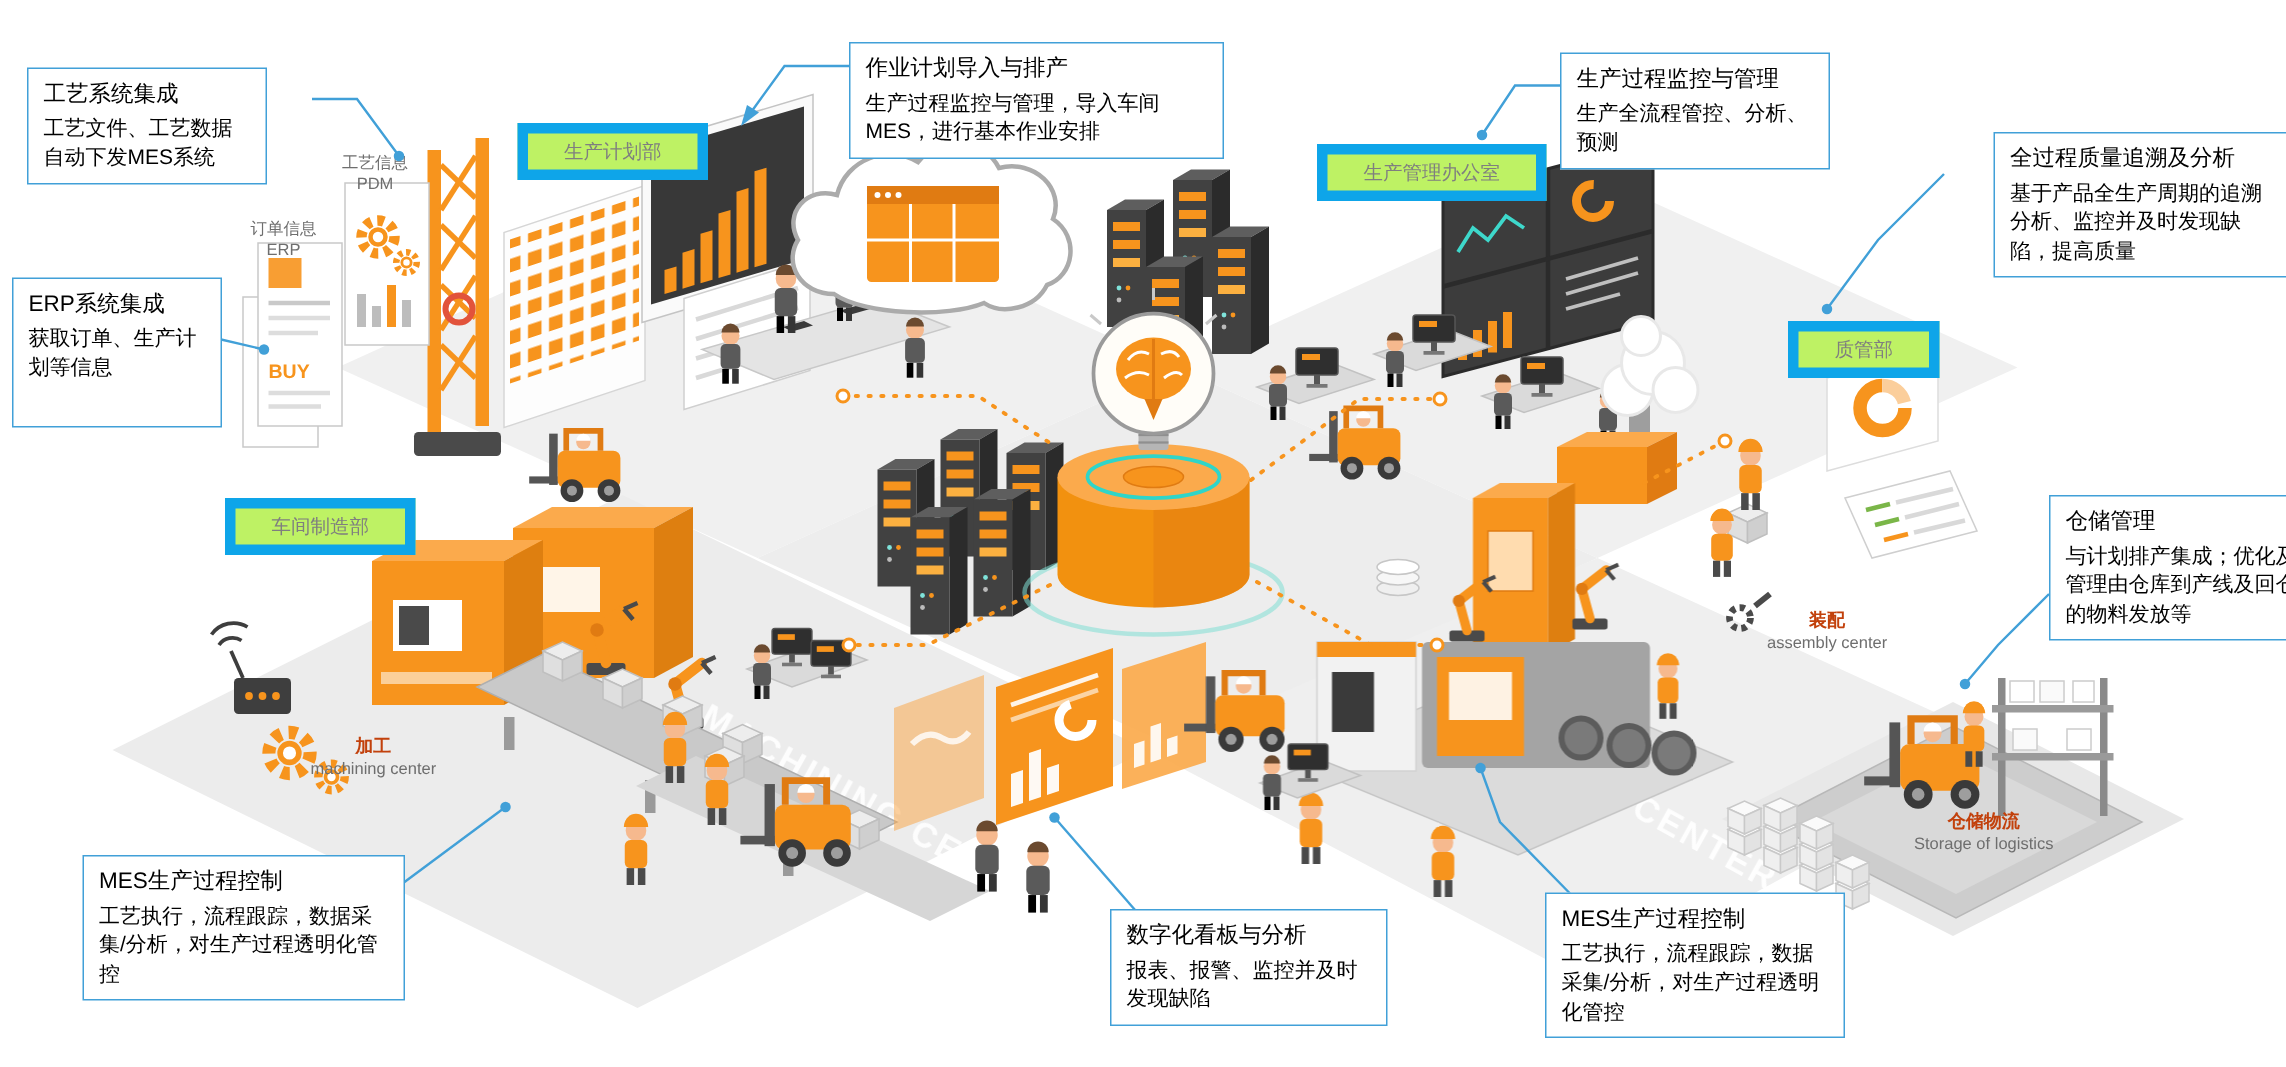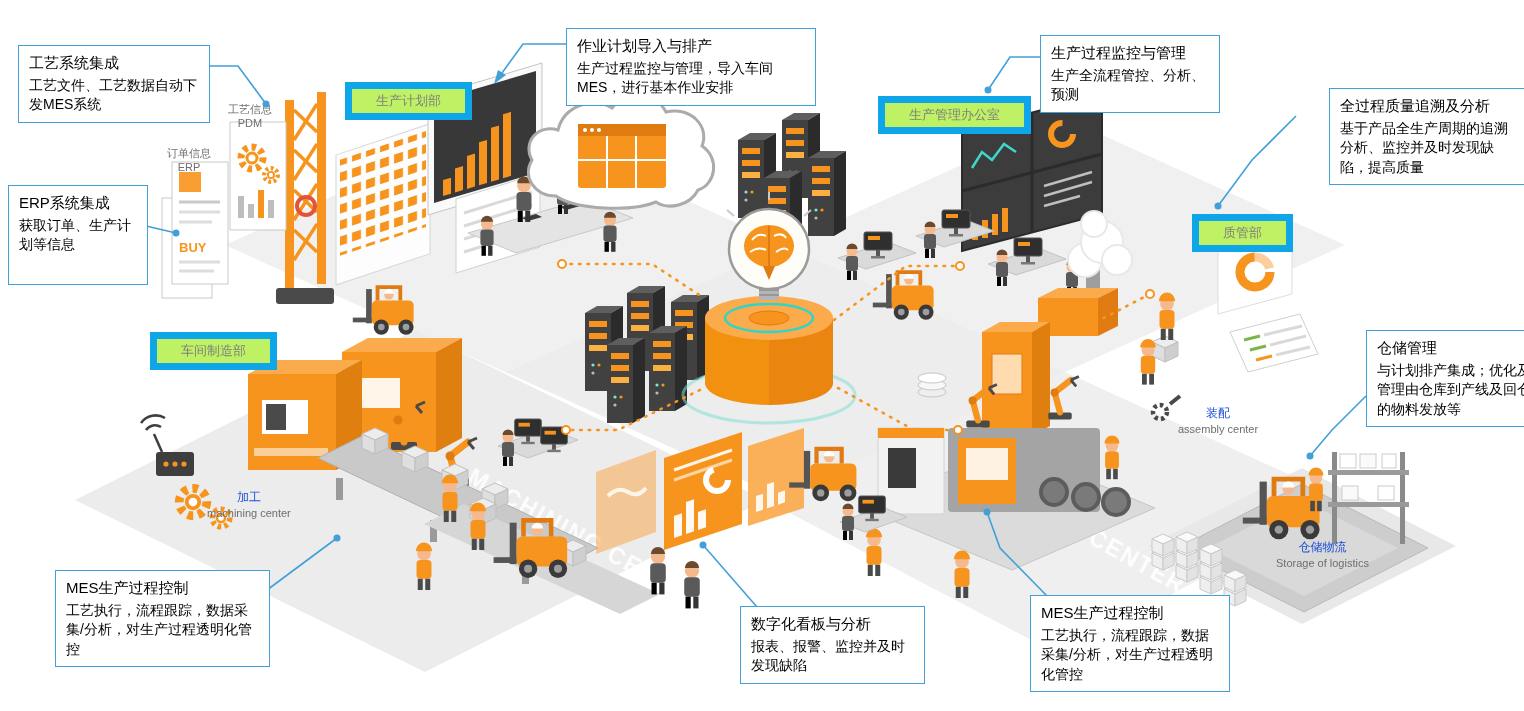--- a/index.html
+++ b/index.html
@@ -6,21 +6,21 @@
   body{font-family:"Liberation Sans","DejaVu Sans",sans-serif;background:#fff}
   .canvas{position:relative;width:1524px;height:711px;background:#fff;overflow:hidden}
   svg{display:block}
   .scene-svg,.connector-svg{position:absolute;left:0;top:0}
   .connector-svg{pointer-events:none;z-index:6}
   .callout{position:absolute;background:#fff;border:1px solid #41A0D8;padding:7px 10px;color:#000;z-index:7}
   .callout .title{font-weight:normal;font-size:15px;line-height:1.3;margin-bottom:3px}
   .callout .body{font-size:14px;line-height:1.4}
   .dept-label{position:absolute;background:#bef264;border:7px solid #0ea5e9;color:#7F7F7F;font-size:13px;padding:3px 24px;white-space:nowrap;z-index:5}
   .scene-label{position:absolute;z-index:5;color:#6E6E6E;font-size:11px;line-height:1.3;text-align:center}
-  .scene-label .cn{font-weight:normal;color:#1d4ed8;font-size:12px}
+  .scene-label .cn{font-weight:bold;color:#c2410c;font-size:12px}
   .scene-label.info .cn{font-weight:normal;color:#6E6E6E;font-size:11px}
 </style>
 </head>
 <body>
 
 <div class="canvas">
 
   <svg class="scene-svg" width="1524" height="711" viewBox="0 0 1524 711">
     <defs>
       <pattern id="led" width="14" height="16" patternUnits="userSpaceOnUse">
@@ -490,21 +490,21 @@
   </div>
   <div class="scene-label" style="left:1178px;top:406px">
     <div class="cn">装配</div>
     <div class="en">assembly center</div>
   </div>
   <div class="scene-label" style="left:1276px;top:540px">
     <div class="cn">仓储物流</div>
     <div class="en">Storage of logistics</div>
   </div>
 
-  <div class="callout" style="left:18px;top:45px;width:192px">
+  <div class="callout" style="left:18px;top:45px;width:160px">
     <div class="title">工艺系统集成</div>
     <div class="body">工艺文件、工艺数据自动下发MES系统</div>
   </div>
   <div class="callout" style="left:8px;top:185px;width:140px;min-height:100px">
     <div class="title">ERP系统集成</div>
     <div class="body">获取订单、生产计划等信息</div>
   </div>
   <div class="callout" style="left:566px;top:28px;width:250px">
     <div class="title">作业计划导入与排产</div>
     <div class="body">生产过程监控与管理，导入车间MES，进行基本作业安排</div>

